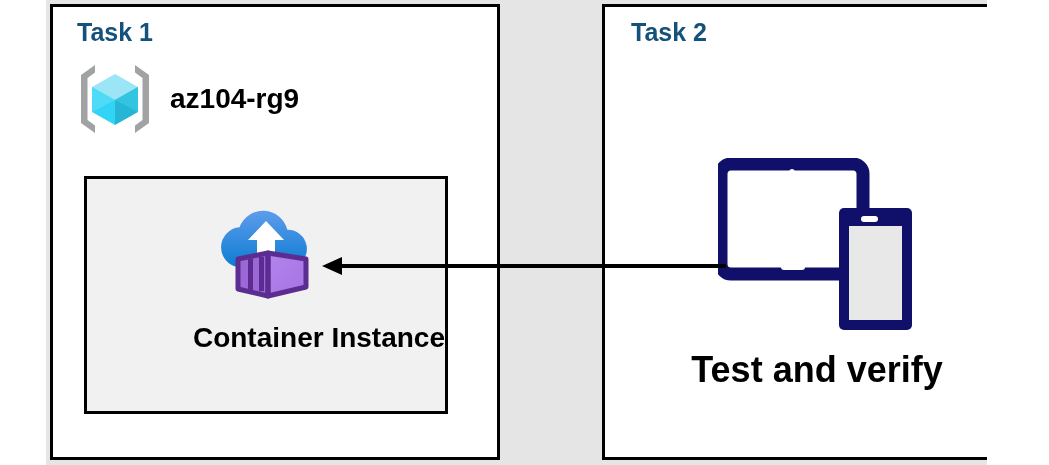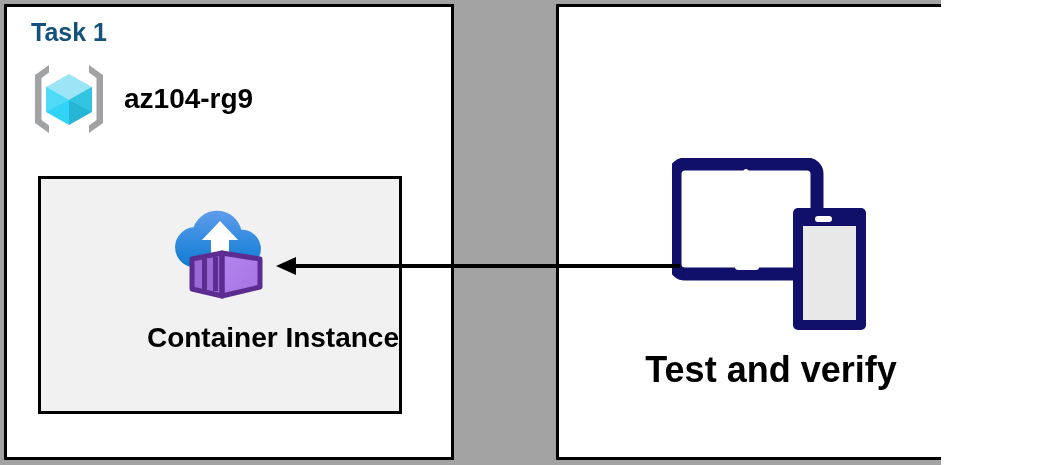--- a/index.html
+++ b/index.html
@@ -7,22 +7,23 @@
     padding: 0;
     background: #ffffff;
   }
   body {
     font-family: "Liberation Sans", sans-serif;
   }
   #canvas {
     position: relative;
     width: 941px;
     height: 465px;
-    background: #a3a3a3;
+    background: #e5e5e5;
     overflow: hidden;
+    margin-left: 46px;
   }
 
   
   .task-box {
     position: absolute;
     box-sizing: border-box;
     border: 3px solid #000000;
     background: #ffffff;
   }
   #task1-box { left: 4px;   top: 4px; width: 450px; height: 456px; }
@@ -179,20 +180,21 @@
 
       <rect x="34" y="62" width="5" height="32" fill="#5C2D91"></rect>
       <rect x="45" y="60" width="5" height="34" fill="#5C2D91"></rect>
     </svg>
 
     <div id="ci-caption">Container Instance</div>
   </div>
 
   <div id="task2-box" class="task-box"></div>
 
+  <div id="task2-label" class="task-label">Task 2</div>
 
   <svg id="devices-icon" viewBox="0 0 200 180">
 
     <rect x="3" y="6" width="142" height="110" rx="10" ry="10" fill="none" stroke="#10106B" stroke-width="13"></rect>
 
     <circle cx="74" cy="13.5" r="2.6" fill="#ffffff"></circle>
 
     <rect x="63" y="106" width="24" height="6" rx="3" ry="3" fill="#ffffff"></rect>
 
     <rect x="121" y="50" width="73" height="122" rx="5" ry="5" fill="#10106B"></rect>

